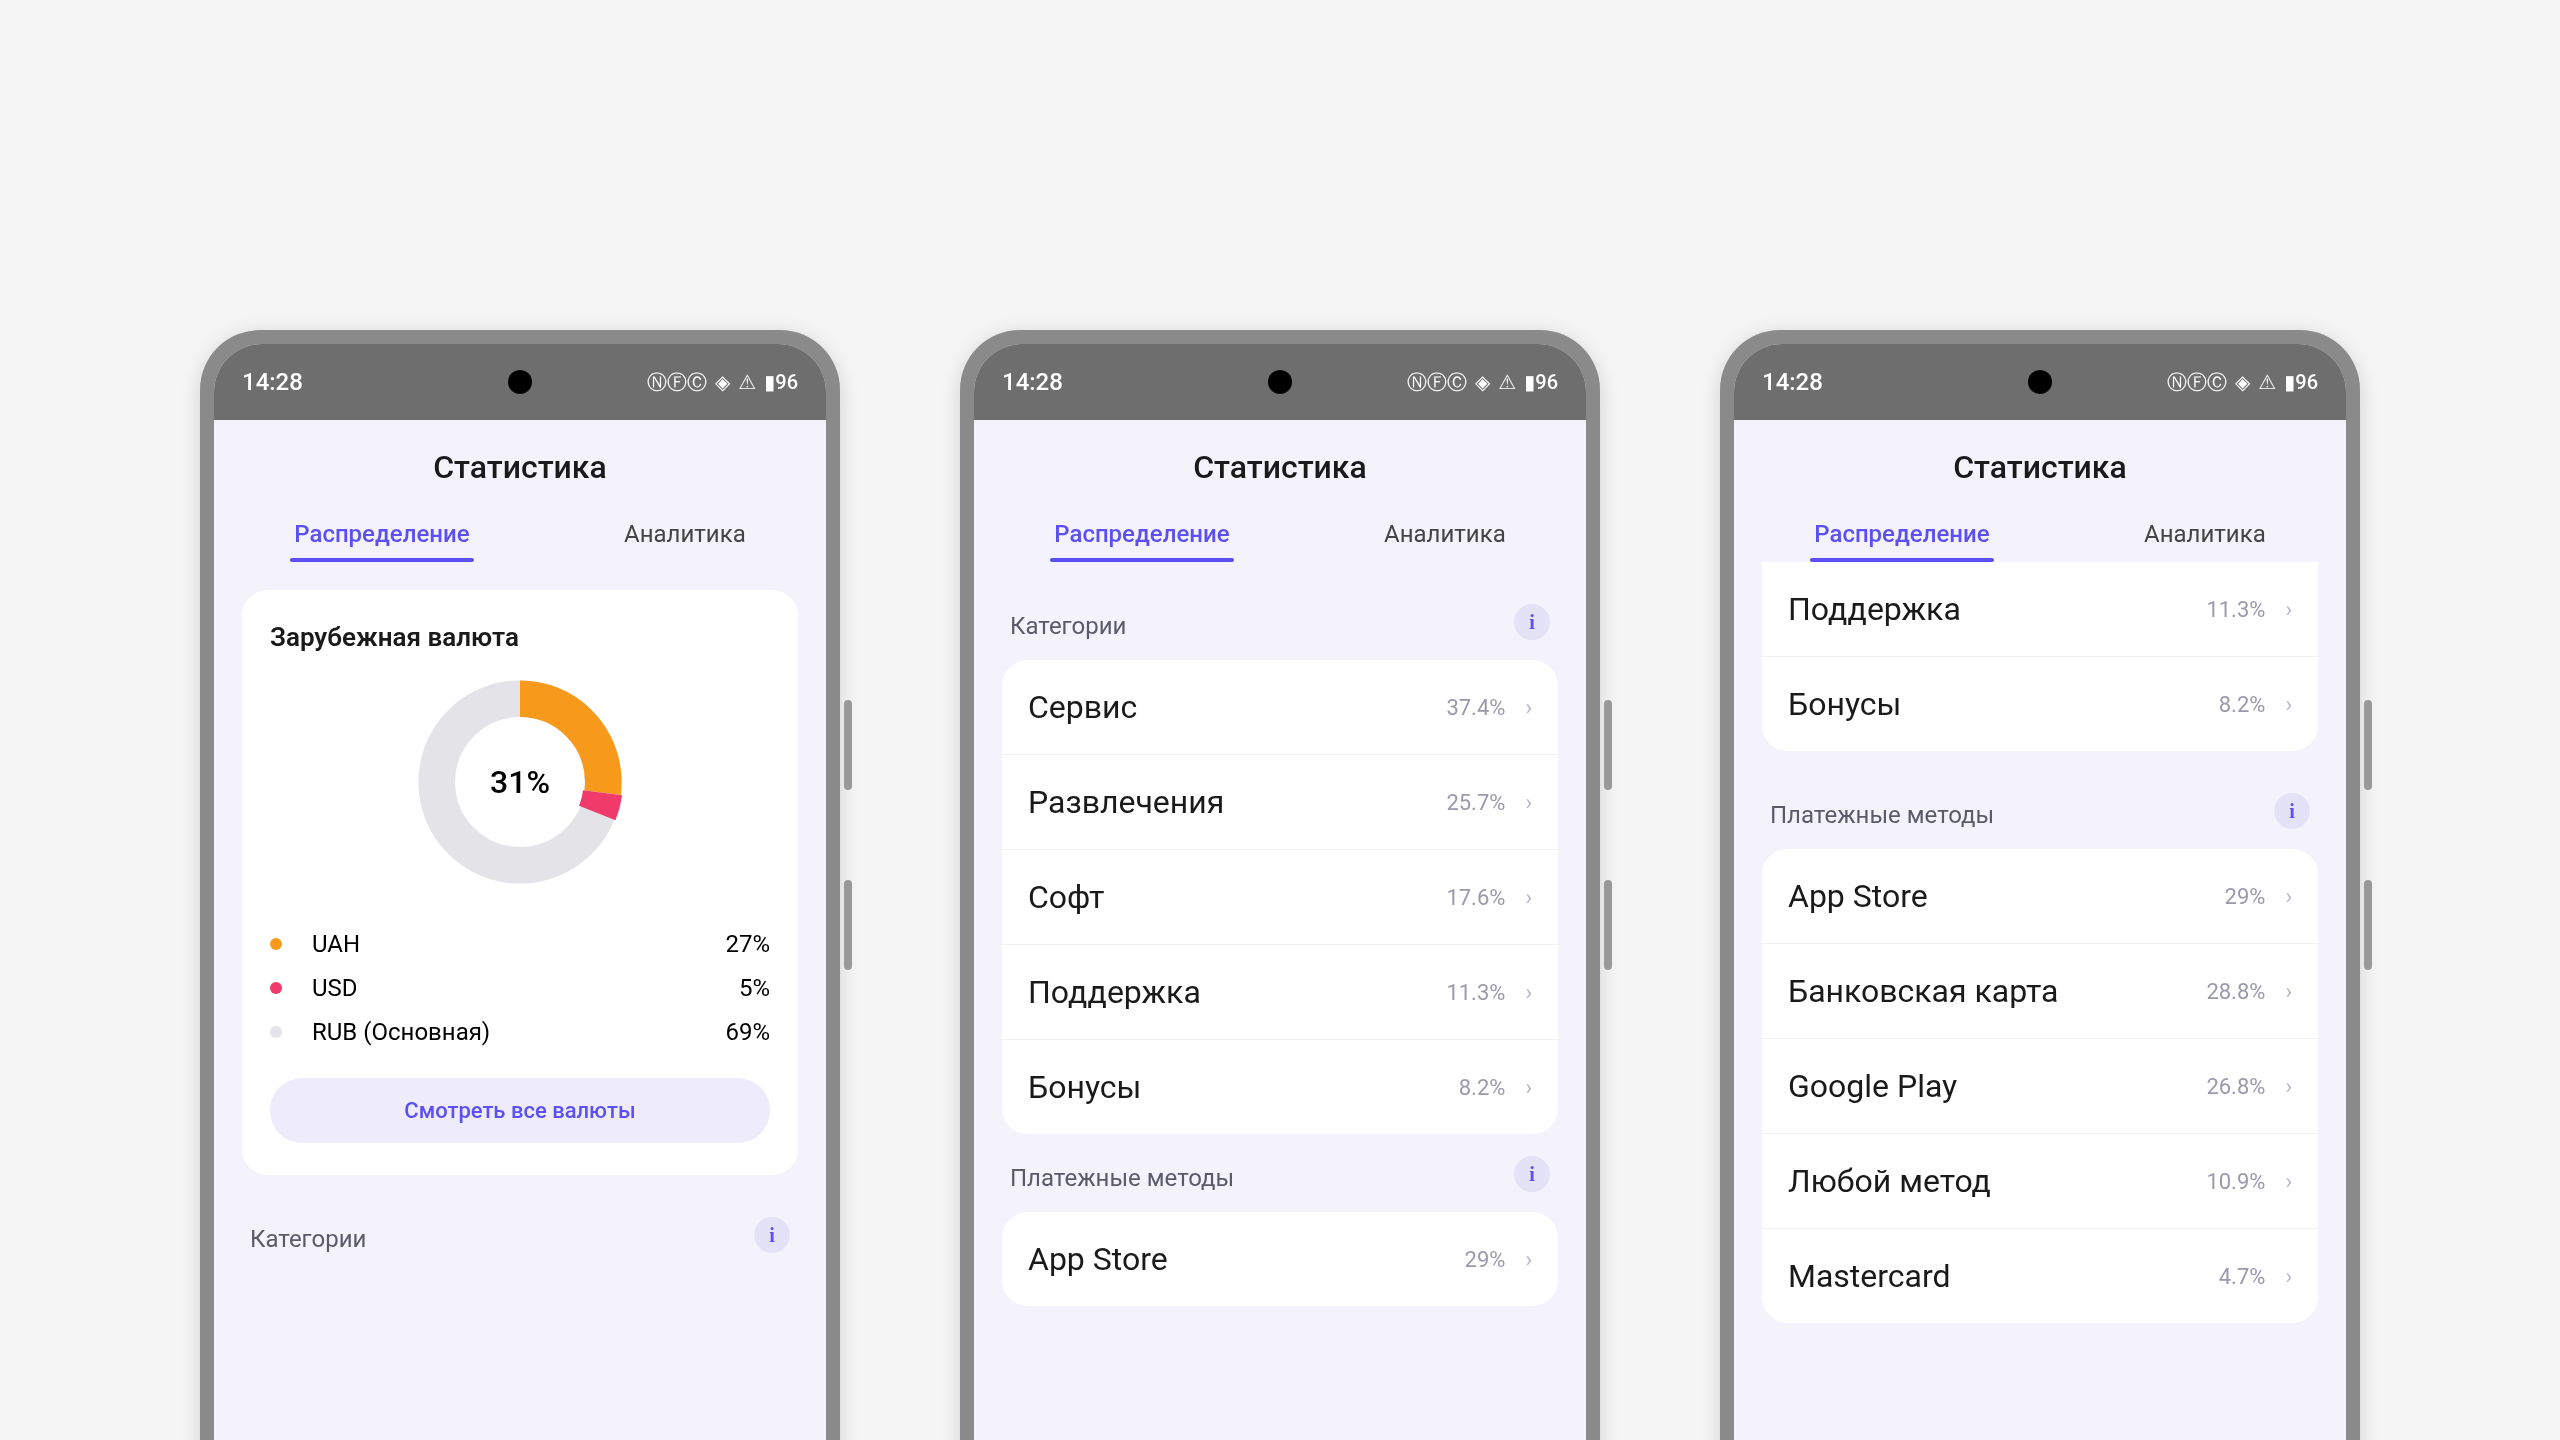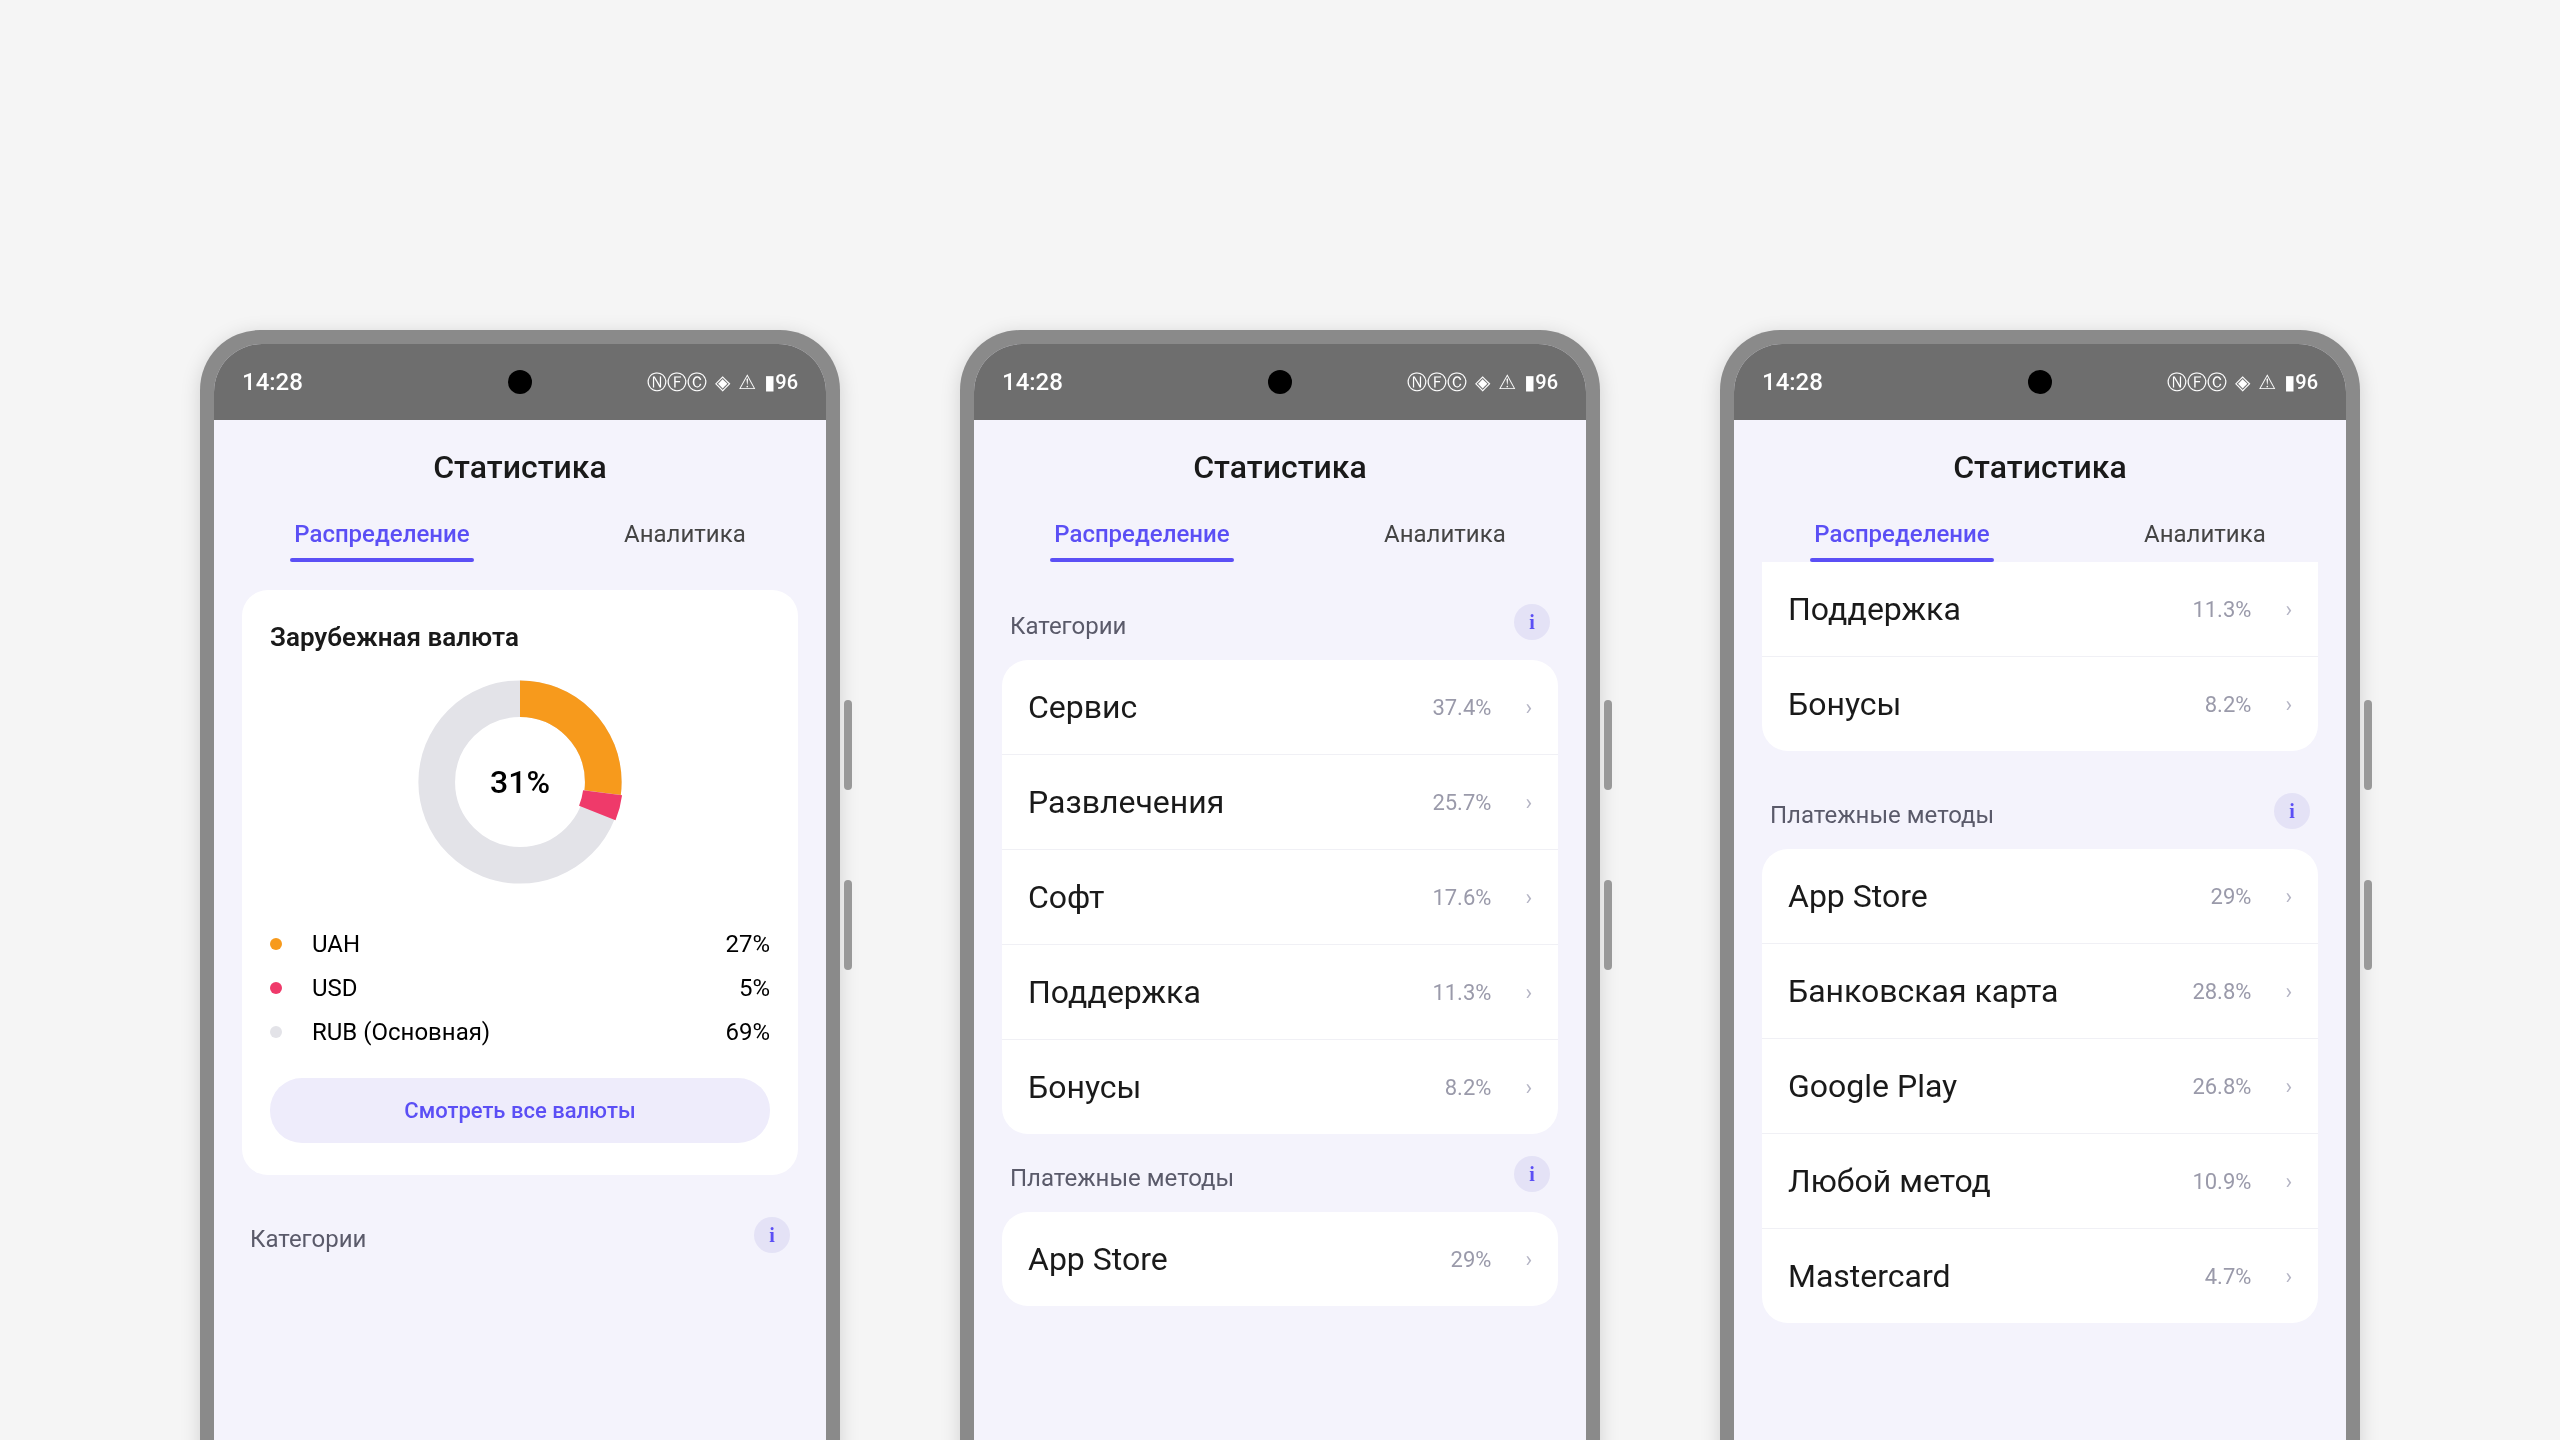--- a/index.html
+++ b/index.html
@@ -28,21 +28,21 @@
 .dot{width:12px;height:12px;border-radius:50%}
 .cta{background:#eeecfb;color:#5b4ff5;text-align:center;padding:20px;border-radius:32px;font-size:22px;font-weight:500;cursor:pointer}
 .section{margin-bottom:8px}
 .section-head{display:flex;justify-content:space-between;align-items:flex-end;padding:14px 8px 20px}
 .section-title{font-size:24px;color:#5a5a6a}
 .info-btn{width:36px;height:36px;border-radius:50%;background:#e4e2f6;color:#5b4ff5;display:flex;align-items:center;justify-content:center;font-size:20px;font-weight:600;cursor:pointer;font-family:Georgia,serif}
 .list{background:#fff;border-radius:26px;overflow:hidden}
 .list-row{display:flex;align-items:center;justify-content:space-between;padding:28px 26px;cursor:pointer}
 .list-row + .list-row{border-top:1px solid #f0f0f5}
 .list-label{font-size:32px;color:#1a1a1a}
-.list-right{display:flex;align-items:center;gap:34px}
+.list-right{display:flex;align-items:center;gap:20px}
 .list-value{font-size:22px;color:#9a9aaa}
 .chev{color:#b5b5c5;font-size:22px}
 .partial-top{background:#fff;border-radius:0 0 26px 26px;margin-bottom:28px;overflow:hidden}
 </style>
 </head>
 <body>
 
 <div class="phone">
  <div class="screen">
   <div class="statusbar">

